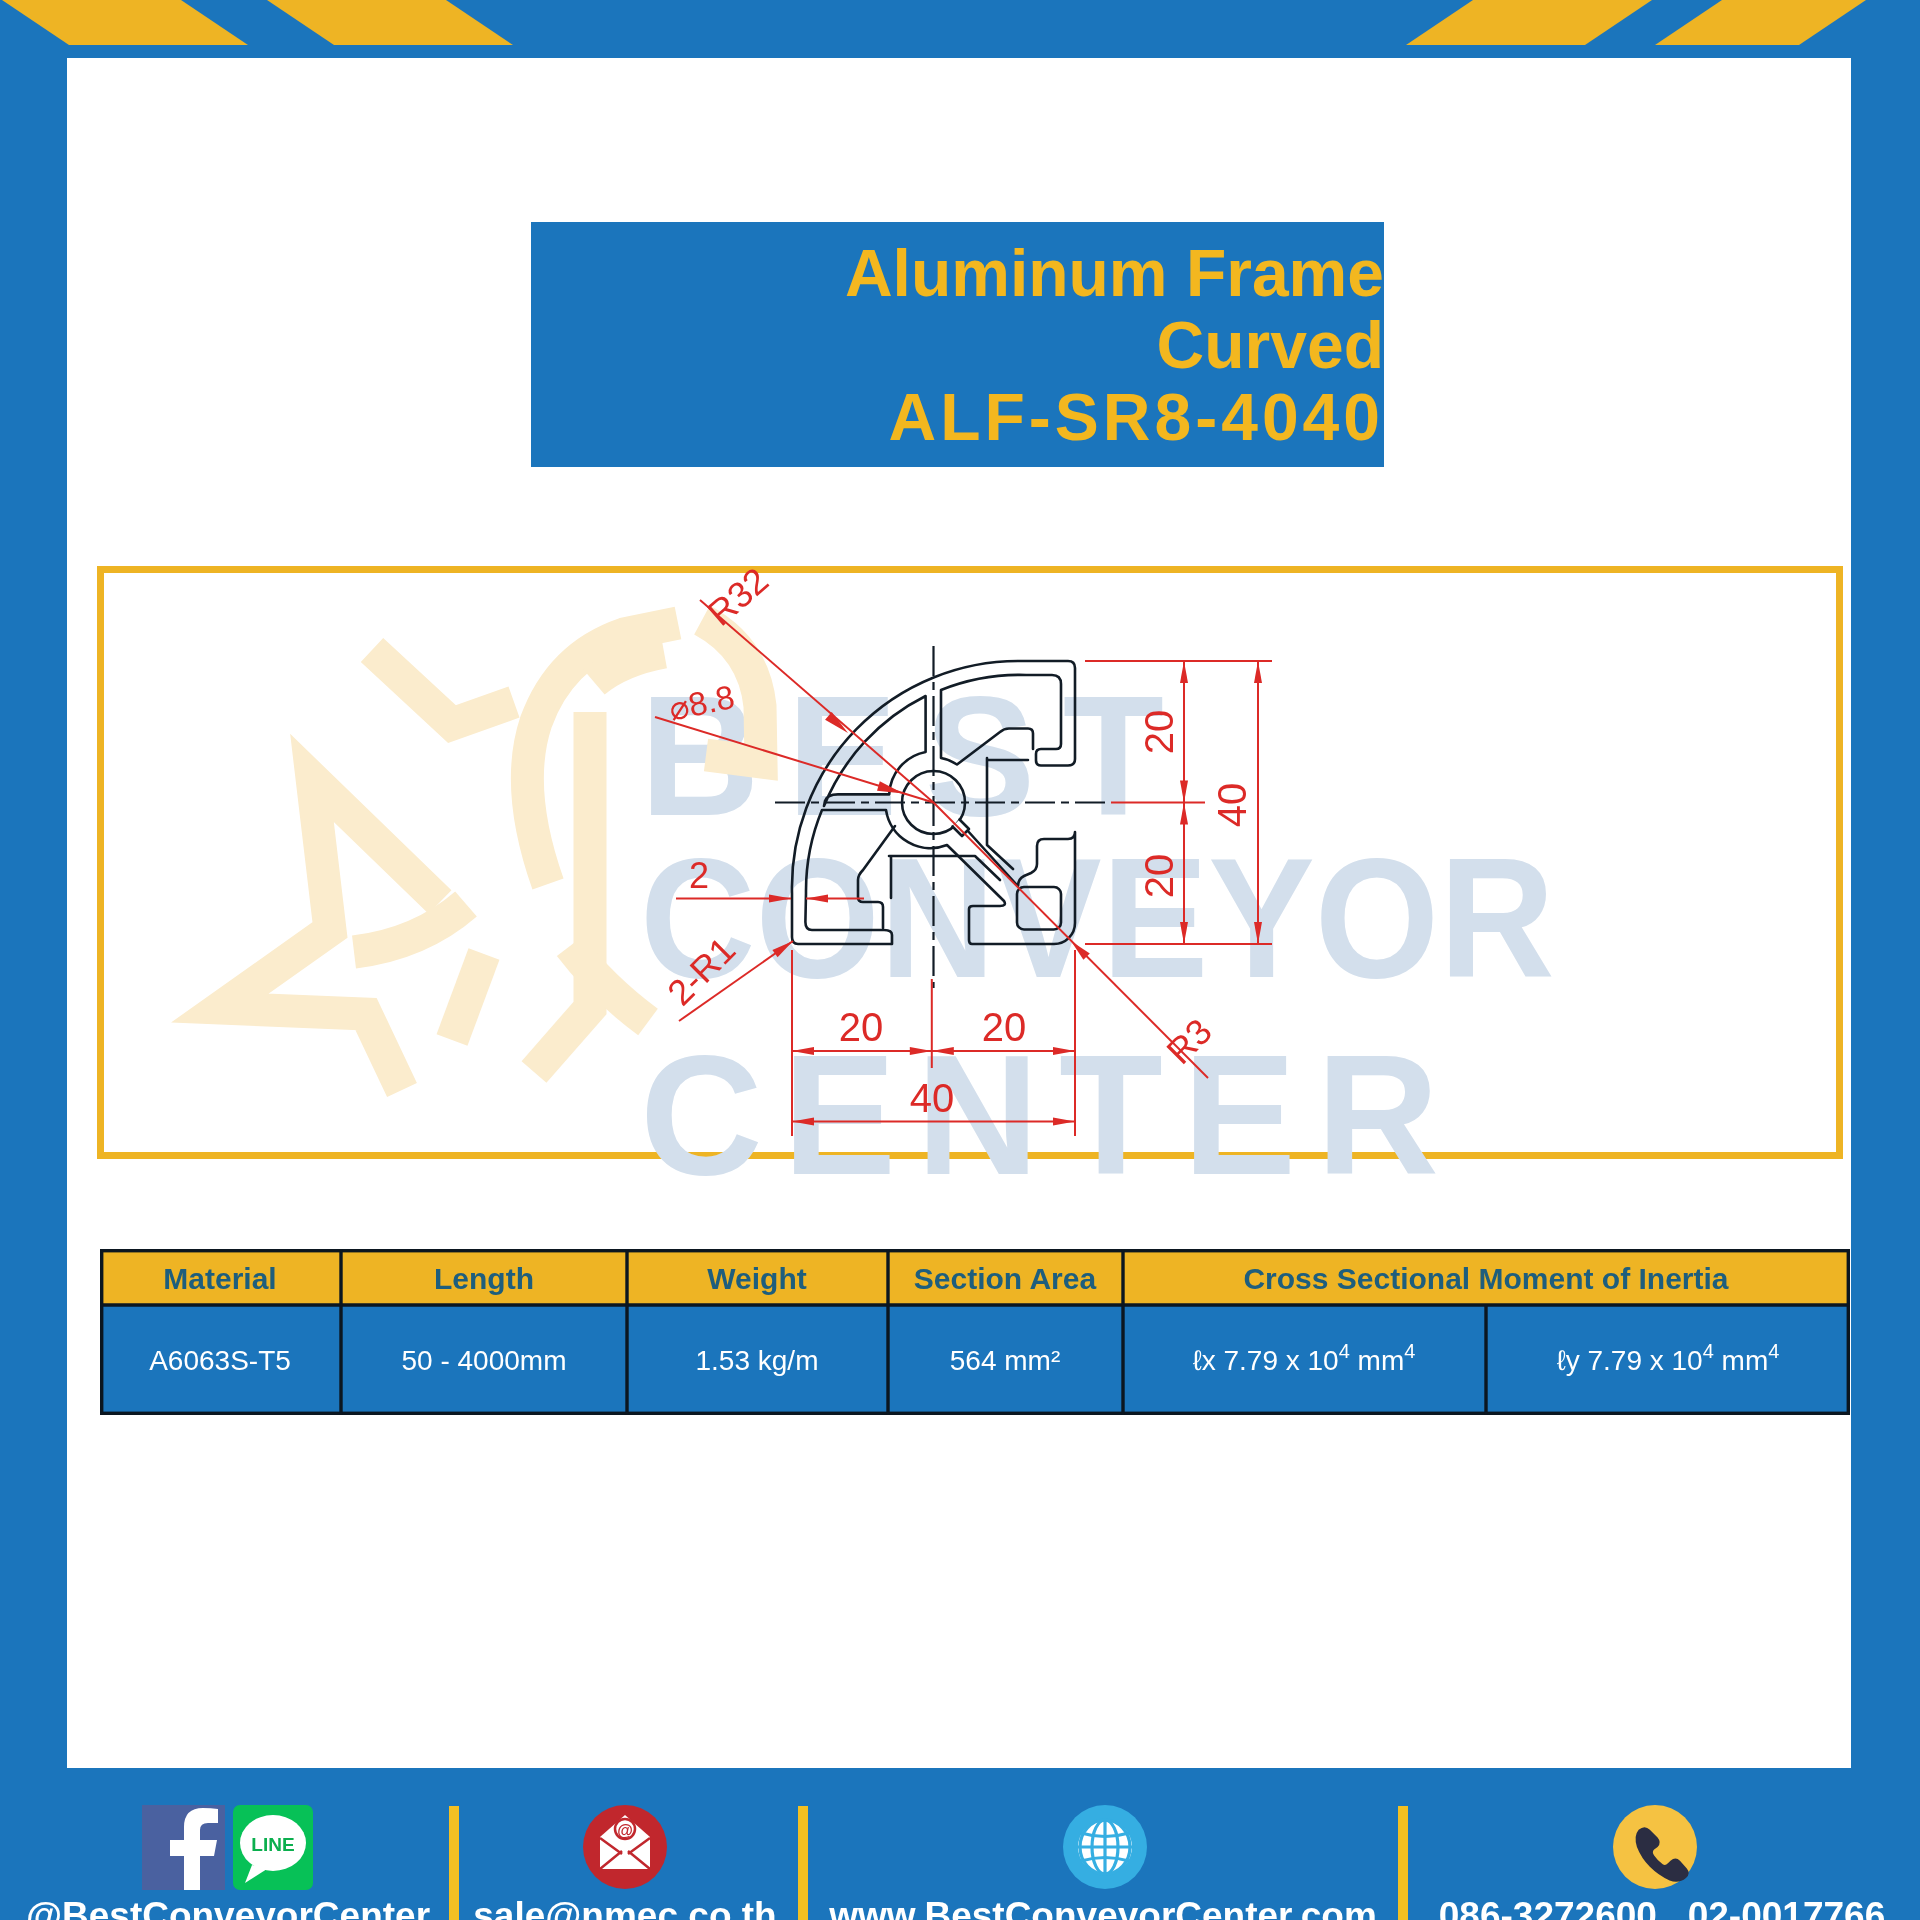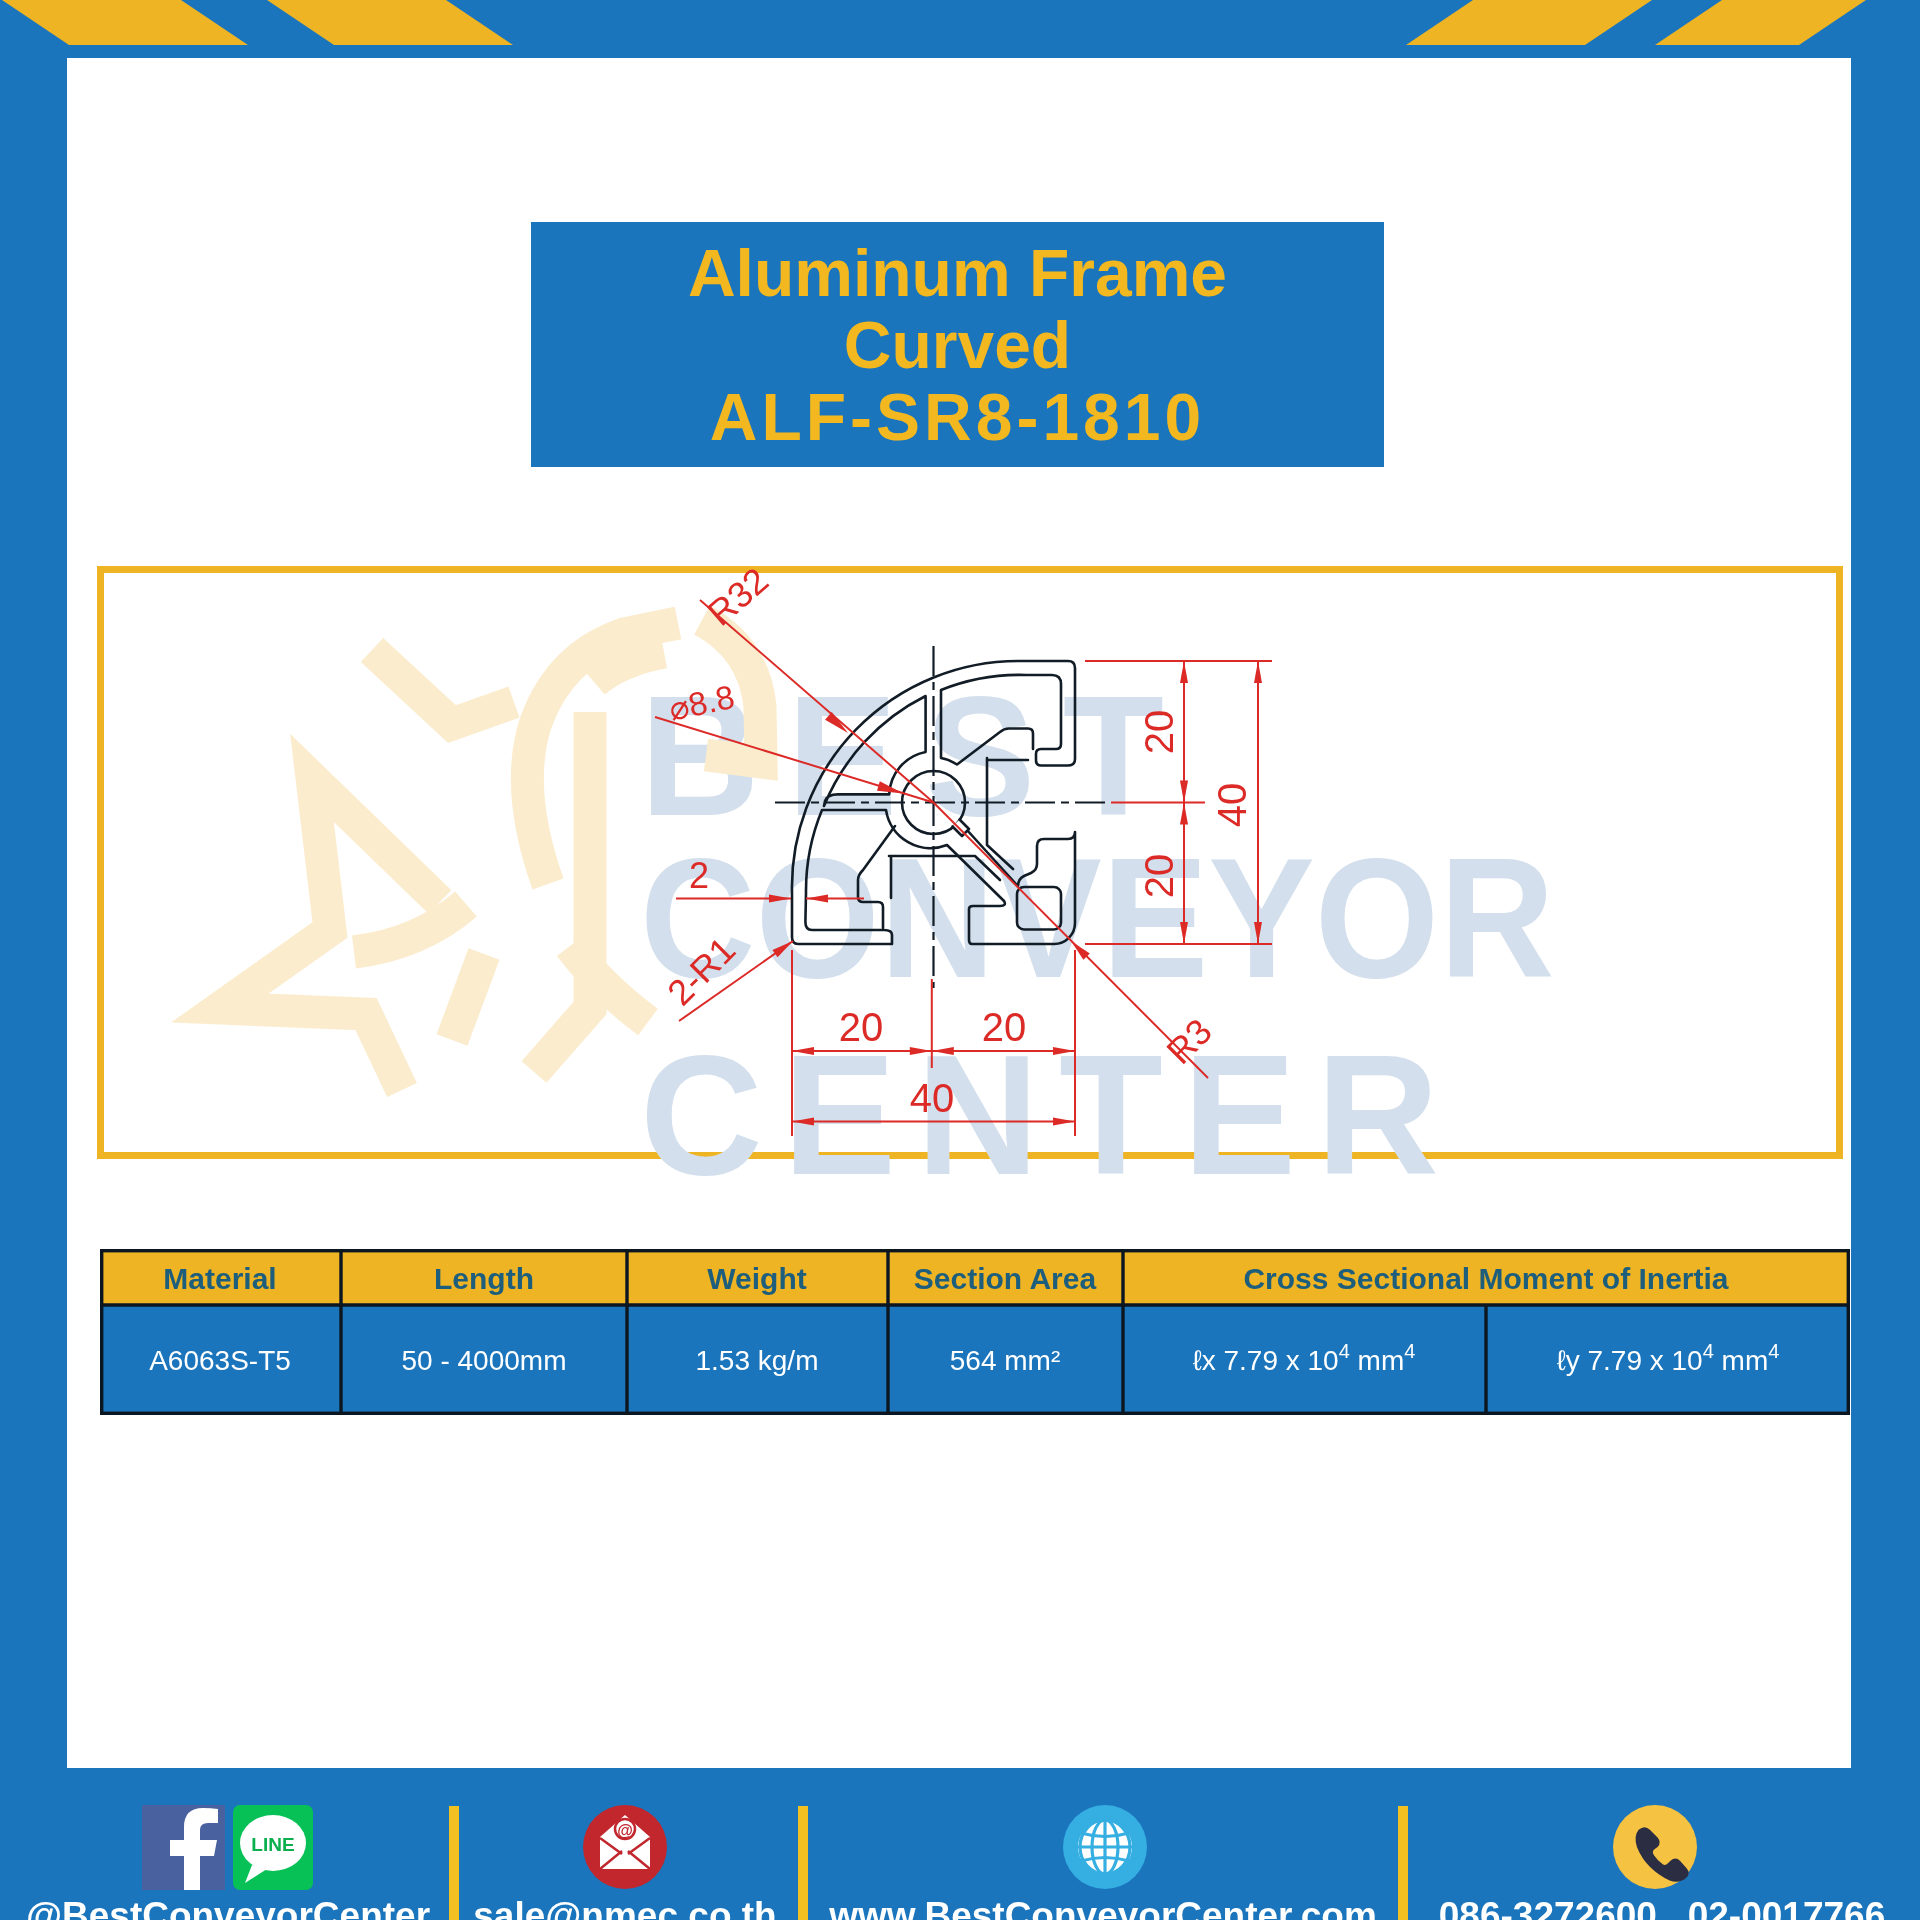--- a/index.html
+++ b/index.html
@@ -24,23 +24,23 @@
 
   <polygon points="267,0 446,0 513,45 334,45" fill="#eeb424"></polygon>
 
   <polygon points="1473,0 1652,0 1585,45 1406,45" fill="#eeb424"></polygon>
 
   <polygon points="1722,0 1866,0 1799,45 1655,45" fill="#eeb424"></polygon>
 </svg>
 
 <div class="abs" style="left:531px;top:222px;width:853px;height:245px;background:#1b75bc;"></div>
 
-<div class="abs" style="left:531px;top:237px;width:853px;text-align:center;color:#f3b71f;
+<div class="abs" style="left:531px;top:237px;width:853px;text-align:right;color:#f3b71f;
      font-weight:bold;font-size:66px;line-height:72px;">
-Aluminum Frame<br>Curved<br><span style="letter-spacing:4px;">ALF-SR8-1810</span></div>
+Aluminum Frame<br>Curved<br><span style="letter-spacing:4px;">ALF-SR8-4040</span></div>
 
 <div class="abs" style="left:97px;top:566px;width:1732px;height:579px;border:7px solid #eeb424;background:#ffffff;"></div>
 
 <div class="abs" style="left:640px;top:658px;color:#d3dfec;font-weight:bold;font-size:170px;
      letter-spacing:28px;transform:scaleX(0.975);transform-origin:left top;">BEST</div>
 
 <div class="abs" style="left:640px;top:820px;color:#d3dfec;font-weight:bold;font-size:170px;
      letter-spacing:0px;transform:scaleX(0.94);transform-origin:left top;">CONVEYOR</div>
 
 <div class="abs" style="left:640px;top:986px;color:#d3dfec;font-weight:bold;font-size:170px;

